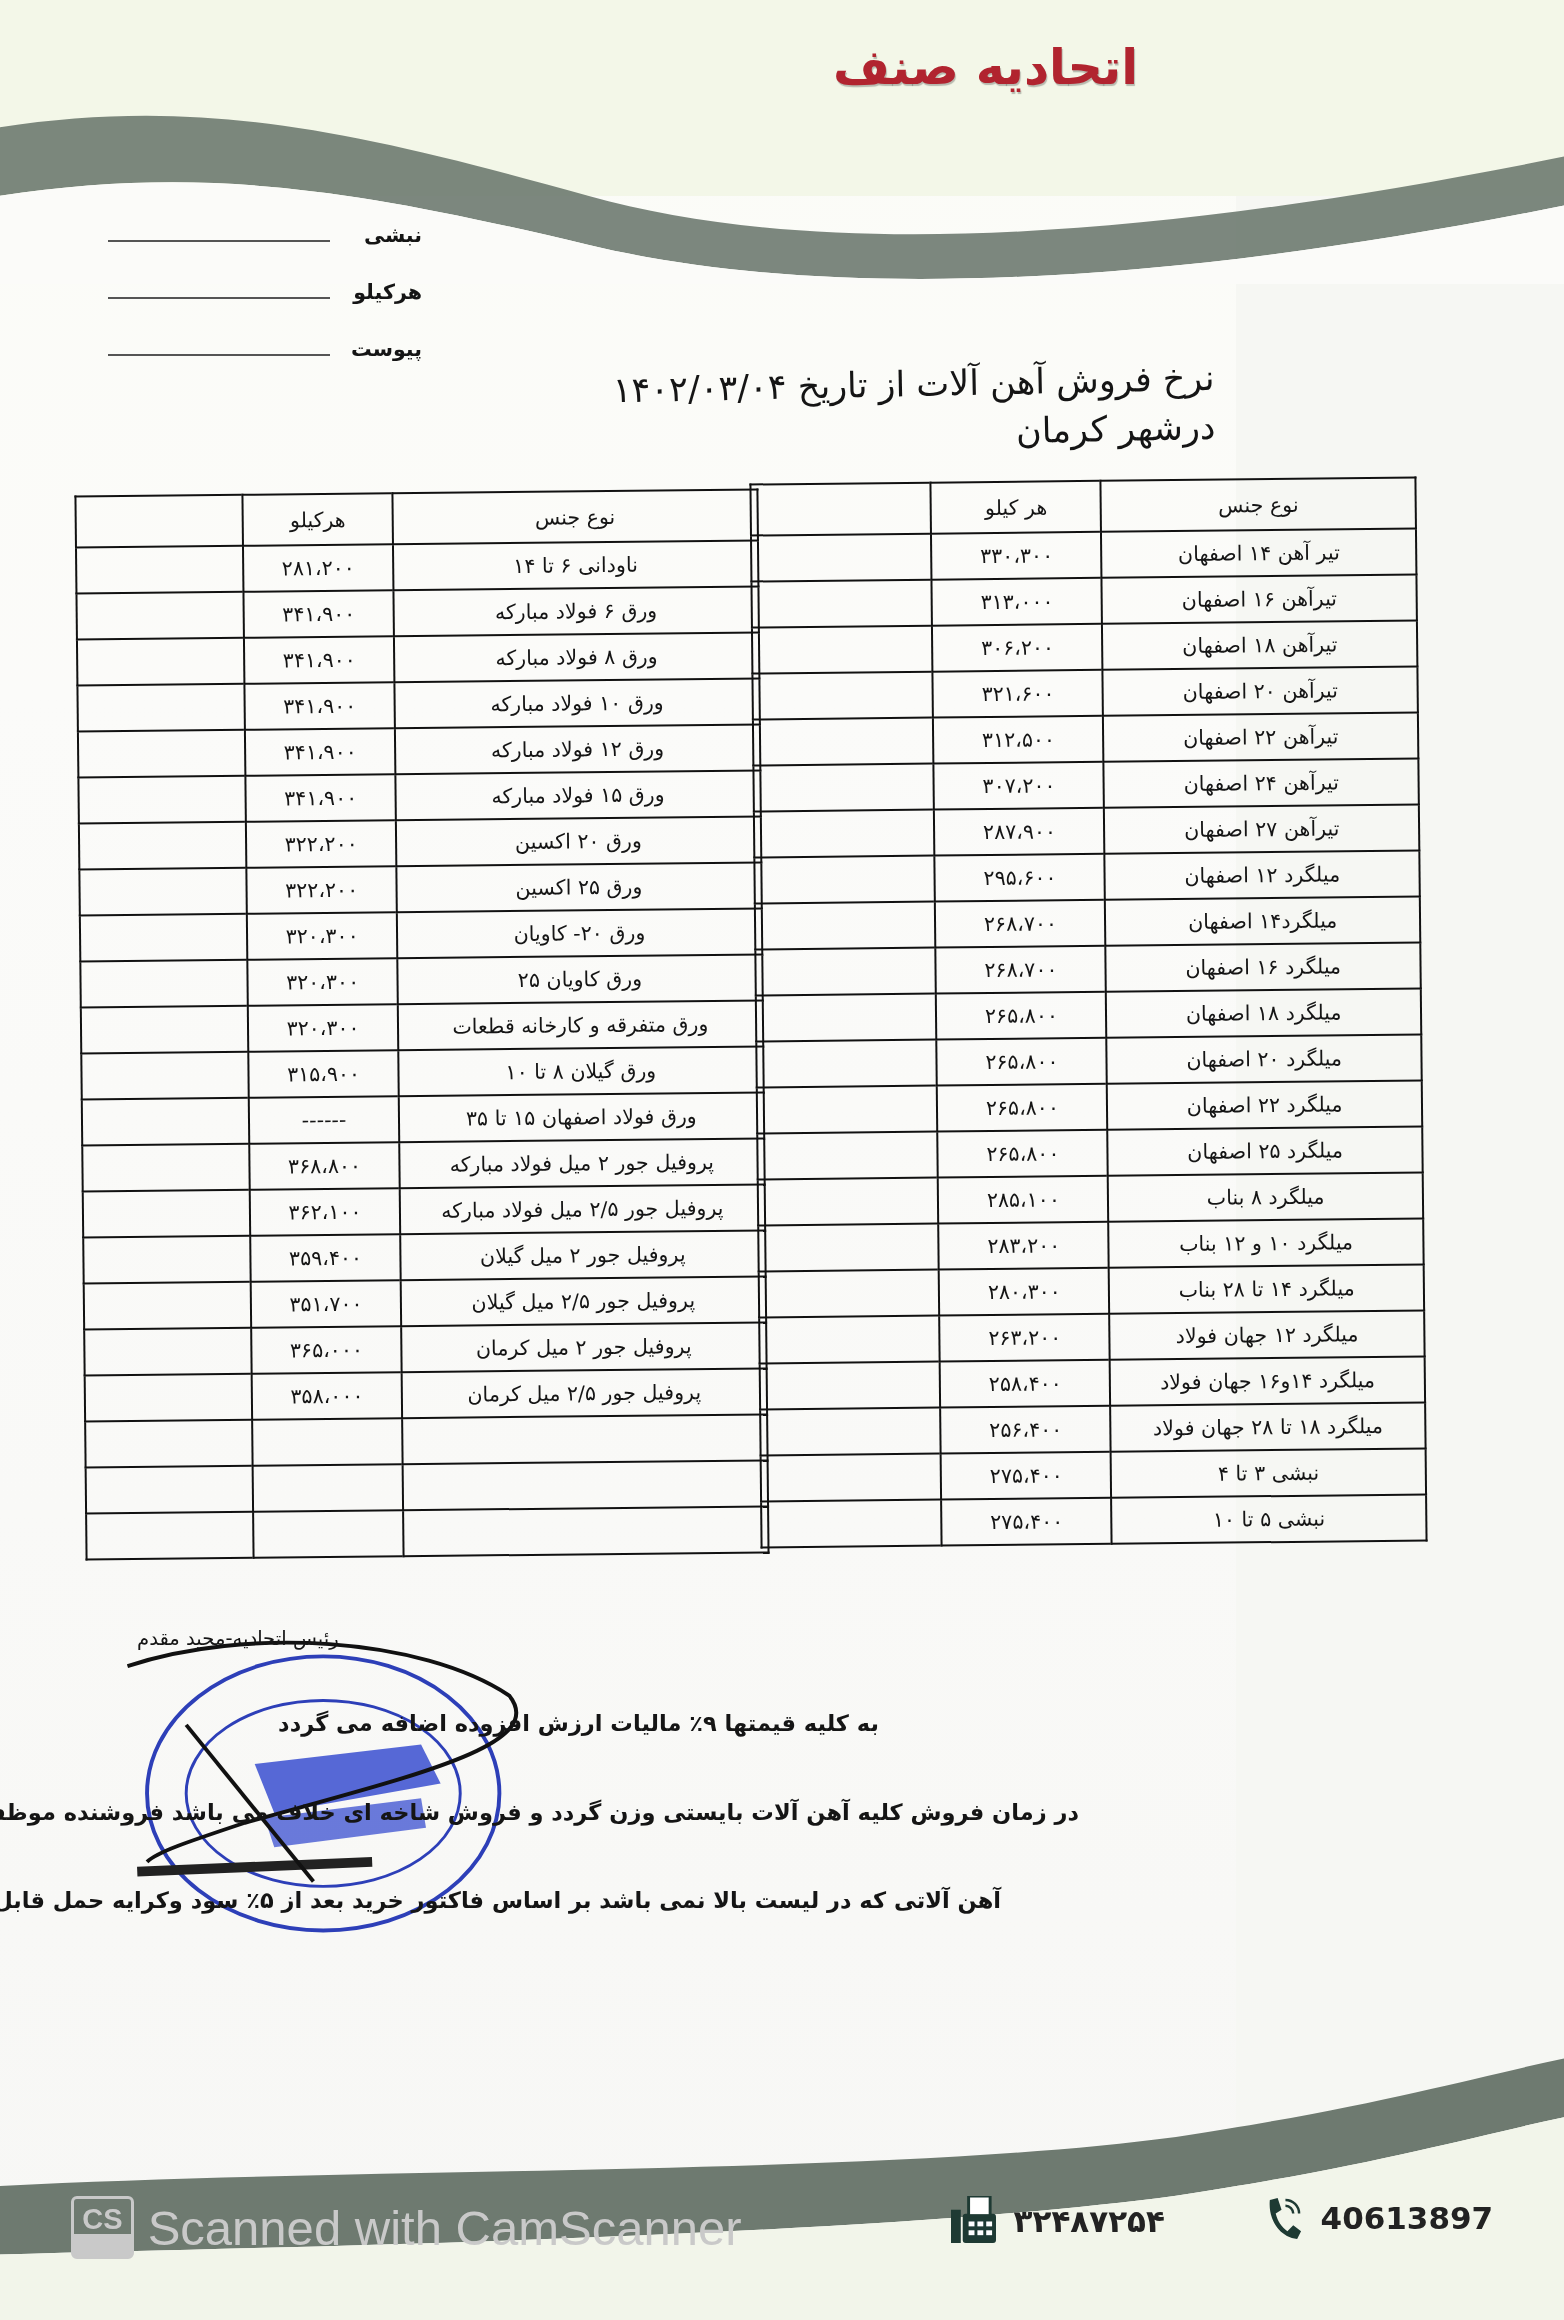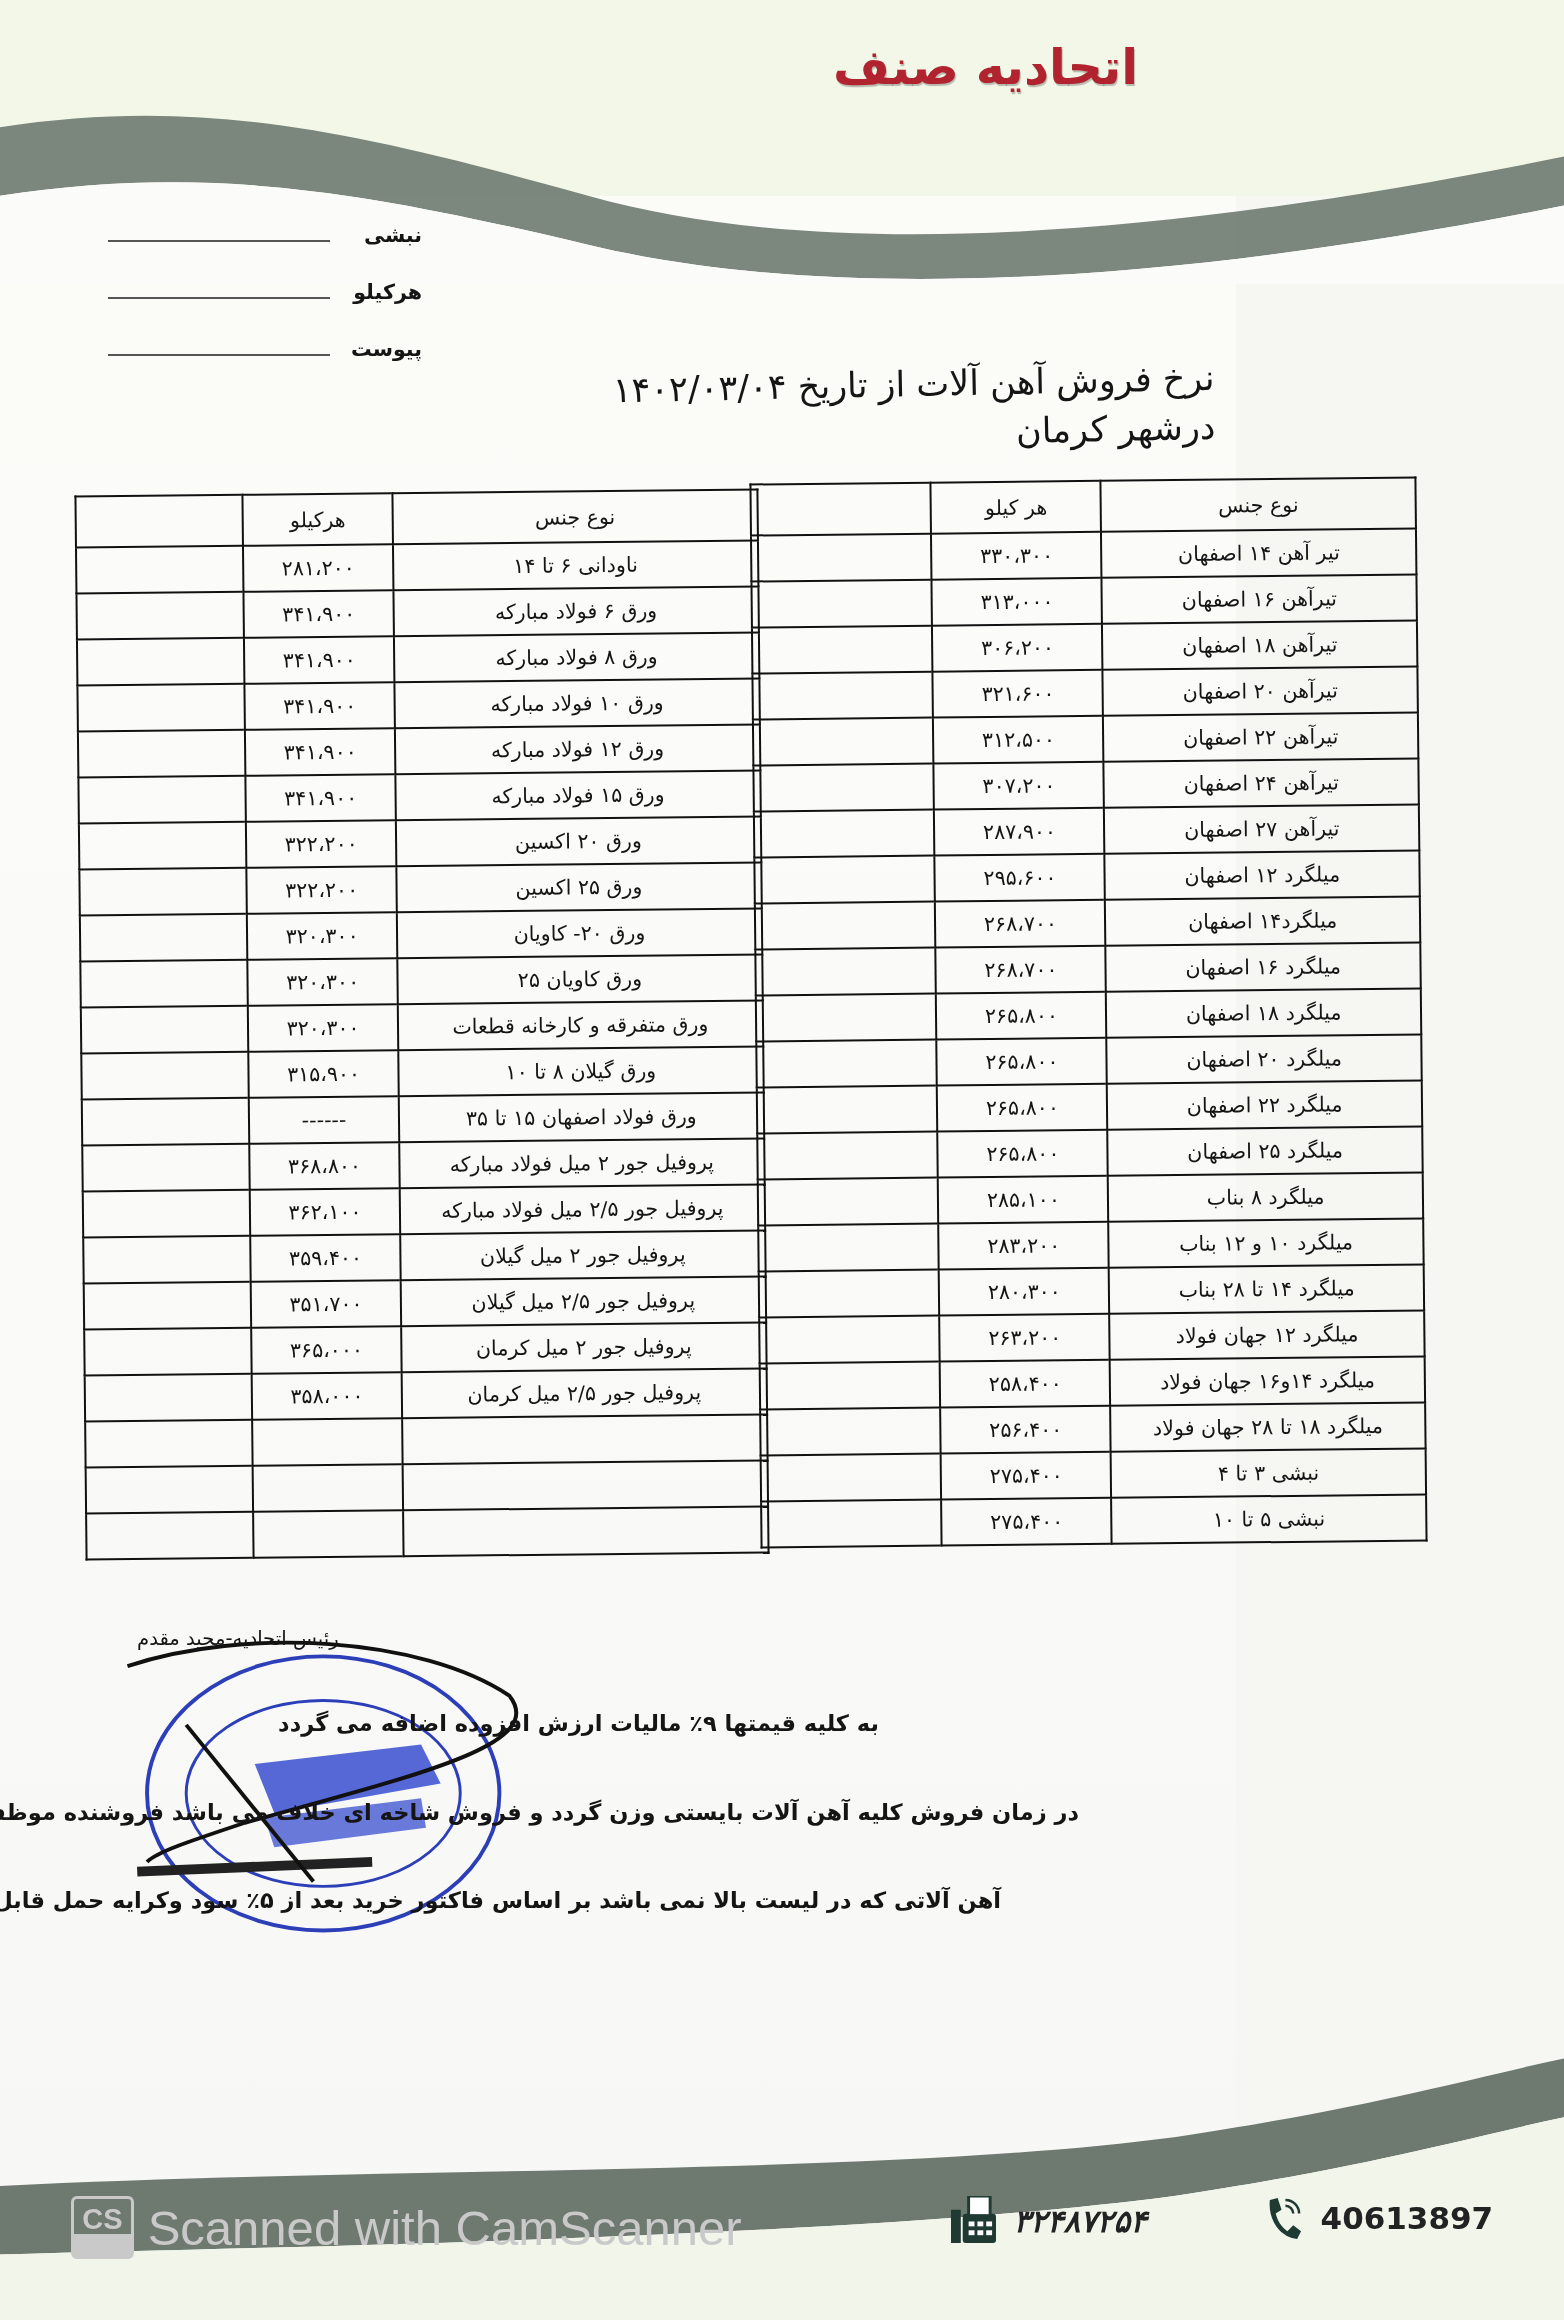--- a/index.html
+++ b/index.html
@@ -75,21 +75,21 @@
     position: absolute; left: 127px; top: 1627px; width: 412px; height: 323px;
   }
   .stamp-caption {
     position: absolute; left: 137px; top: 1627px; direction: rtl; font-size: 19.6px;
   }
   .footer-phone {
     position: absolute; top: 2196px; display: flex; align-items: center; gap: 17.6px;
     direction: ltr; font-size: 31px; font-weight: bold; color: #222;
   }
   .phone-1 { left: 1264px; }
-  .fax-1 { left: 951px; font-style: italic; }
+  .fax-1 { left: 951px; }
   .camscanner {
     position: absolute; left: 59px; top: 2196px; display: flex; align-items: center; gap: 13.7px;
     color: #c9c9c9; font-family: "Liberation Sans", sans-serif; font-size: 49px; margin-left: 12px;
   }
   .cs-logo {
     width: 63px; height: 63px; border: 3.9px solid #c9c9c9; border-radius: 5.9px;
     display: flex; align-items: flex-start; justify-content: center;
     font-size: 29px; font-weight: bold; box-sizing: border-box; padding-top: 3.9px;
     background: linear-gradient(180deg, transparent 62%, #c9c9c9 62%);
   }

